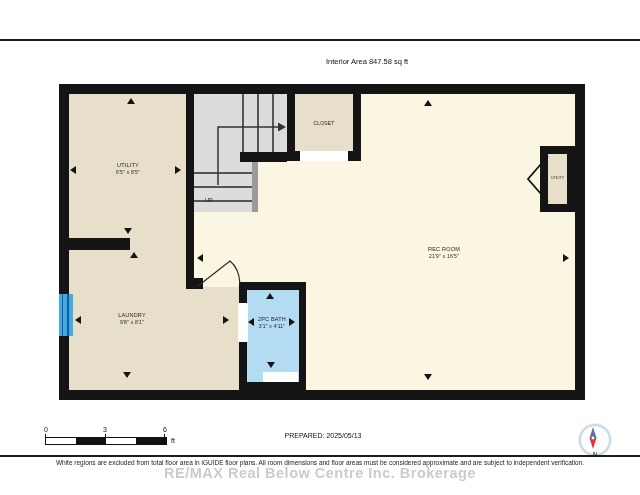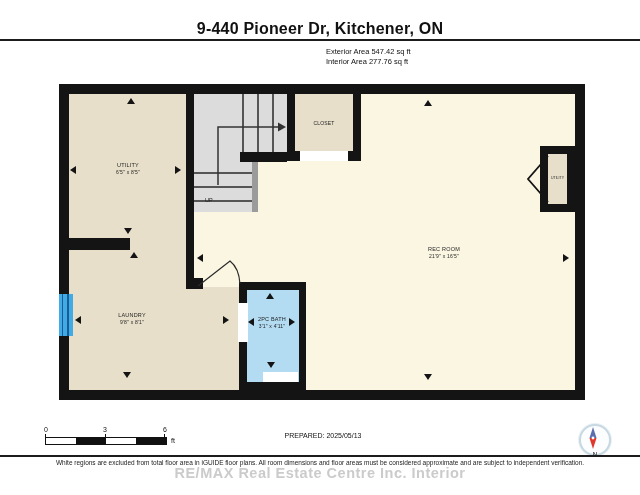--- a/index.html
+++ b/index.html
@@ -51,24 +51,22 @@
   .compass-n{left:579px;top:451px;width:32px;text-align:center;font-size:6.5px;}
   .disclaimer{left:0;top:459px;width:640px;text-align:center;font-size:6.5px;color:#222;z-index:3;}
   .watermark{left:0;top:465px;width:640px;text-align:center;font-size:14.5px;font-weight:bold;
              color:rgba(160,160,160,.55);letter-spacing:.5px;z-index:1;}
 </style>
 </head>
 <body>
 
 <div class="page">
 
-  <div class="abs title">9-440 Pioneer Dr, Kitchener, ON</div>
   <div class="abs rule" style="top:39px"></div>
-  <div class="abs sub-val1">Exterior Area 547.42 sq ft</div>
-  <div class="abs sub-val2">Interior Area 277.76 sq ft</div>
+  <div class="abs sub-val2">Interior Area 847.58 sq ft</div>
 
   <div class="abs plan">
 
     <div class="room cream" style="left:125px;top:0;width:381px;height:296px"></div>
     <div class="room beige" style="left:0;top:0;width:117px;height:296px"></div>
     <div class="room beige" style="left:117px;top:193px;width:53px;height:103px"></div>
 
     <div class="room gray" style="left:125px;top:0;width:93px;height:64px"></div>
     <div class="tread-v" style="left:173px;top:0;height:58px"></div>
     <div class="tread-v" style="left:188px;top:0;height:58px"></div>
@@ -173,16 +171,16 @@
   <div class="abs compass">
     <svg width="24" height="24" viewBox="0 0 24 24" style="position:absolute;left:0;top:0">
       <polygon points="12,1 8.5,12 15.5,12" fill="#5b6fae"></polygon>
       <polygon points="8.5,12 15.5,12 12,23" fill="#e0392b"></polygon>
       <circle cx="12" cy="12" r="1.4" fill="#ffffff"></circle>
     </svg>
   </div>
   <div class="abs compass-n">N</div>
 
   <div class="abs rule" style="top:455px;z-index:2"></div>
-  <div class="abs watermark">RE/MAX Real Estate Centre Inc. Interior</div>
+  <div class="abs watermark">RE/MAX Real Below Centre Inc. Brokerage</div>
   <div class="abs disclaimer">White regions are excluded from total floor area in iGUIDE floor plans. All room dimensions and floor areas must be considered approximate and are subject to independent verification.</div>
 
 </div>
 
 </body></html>

